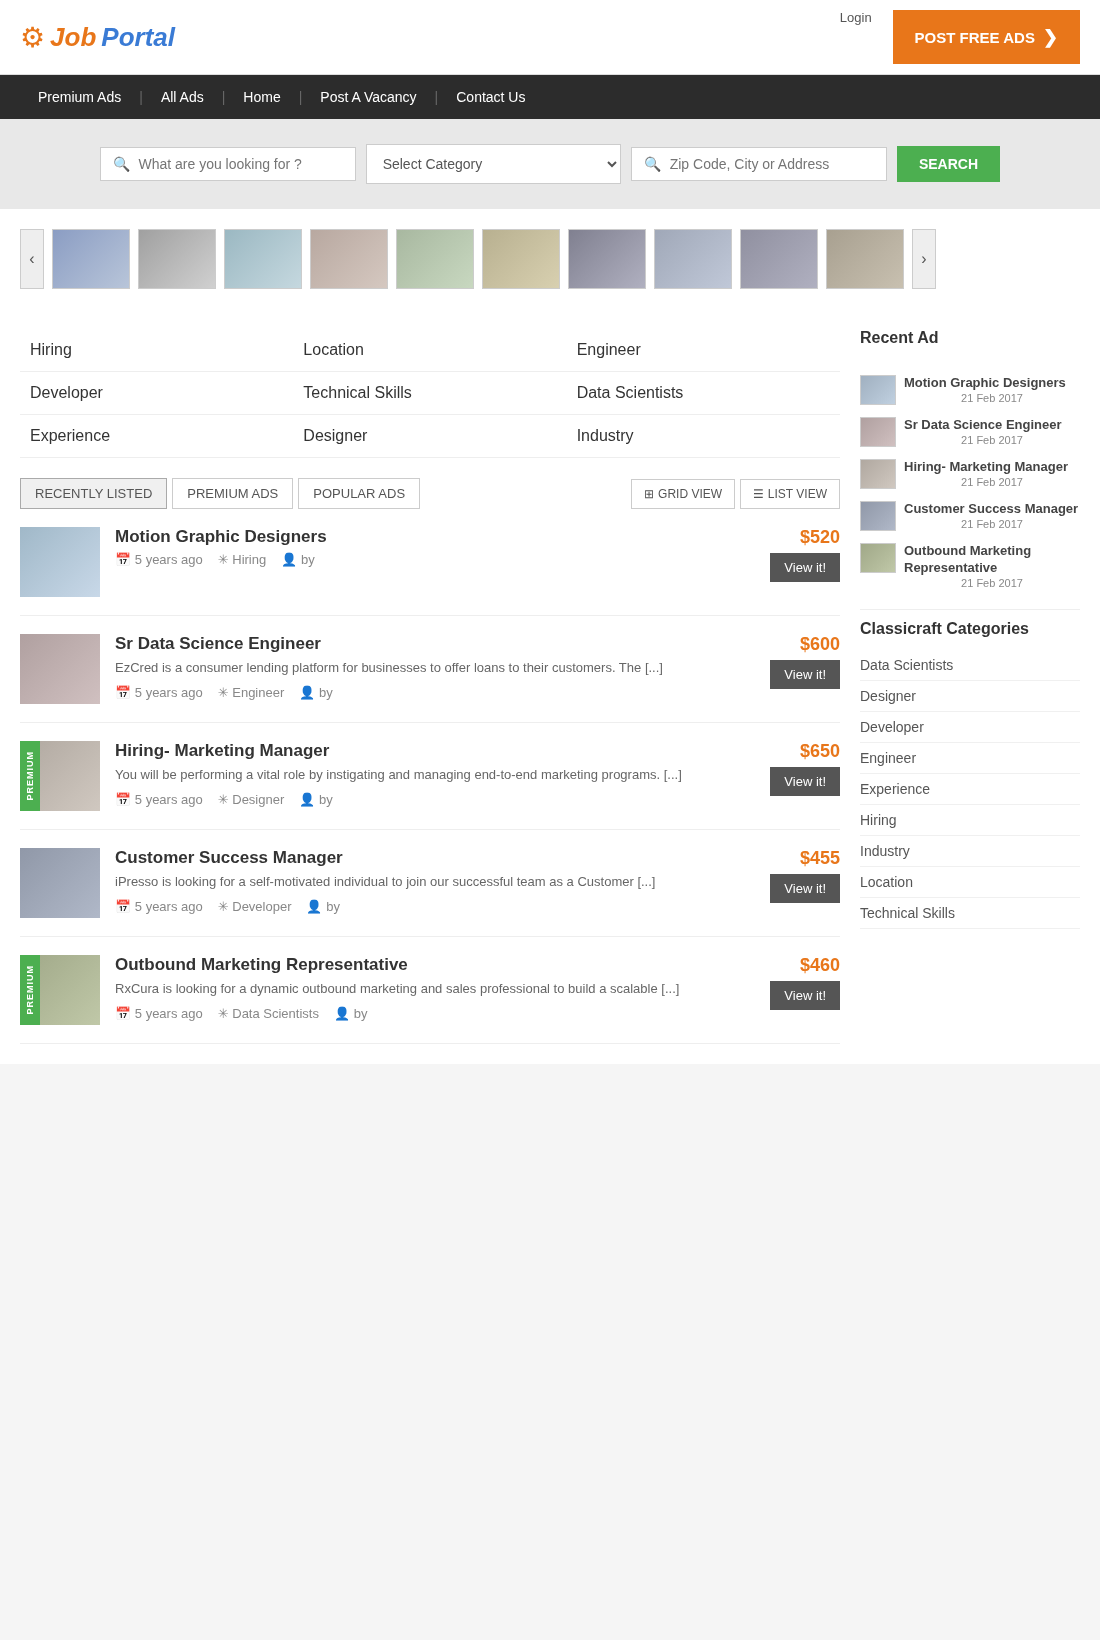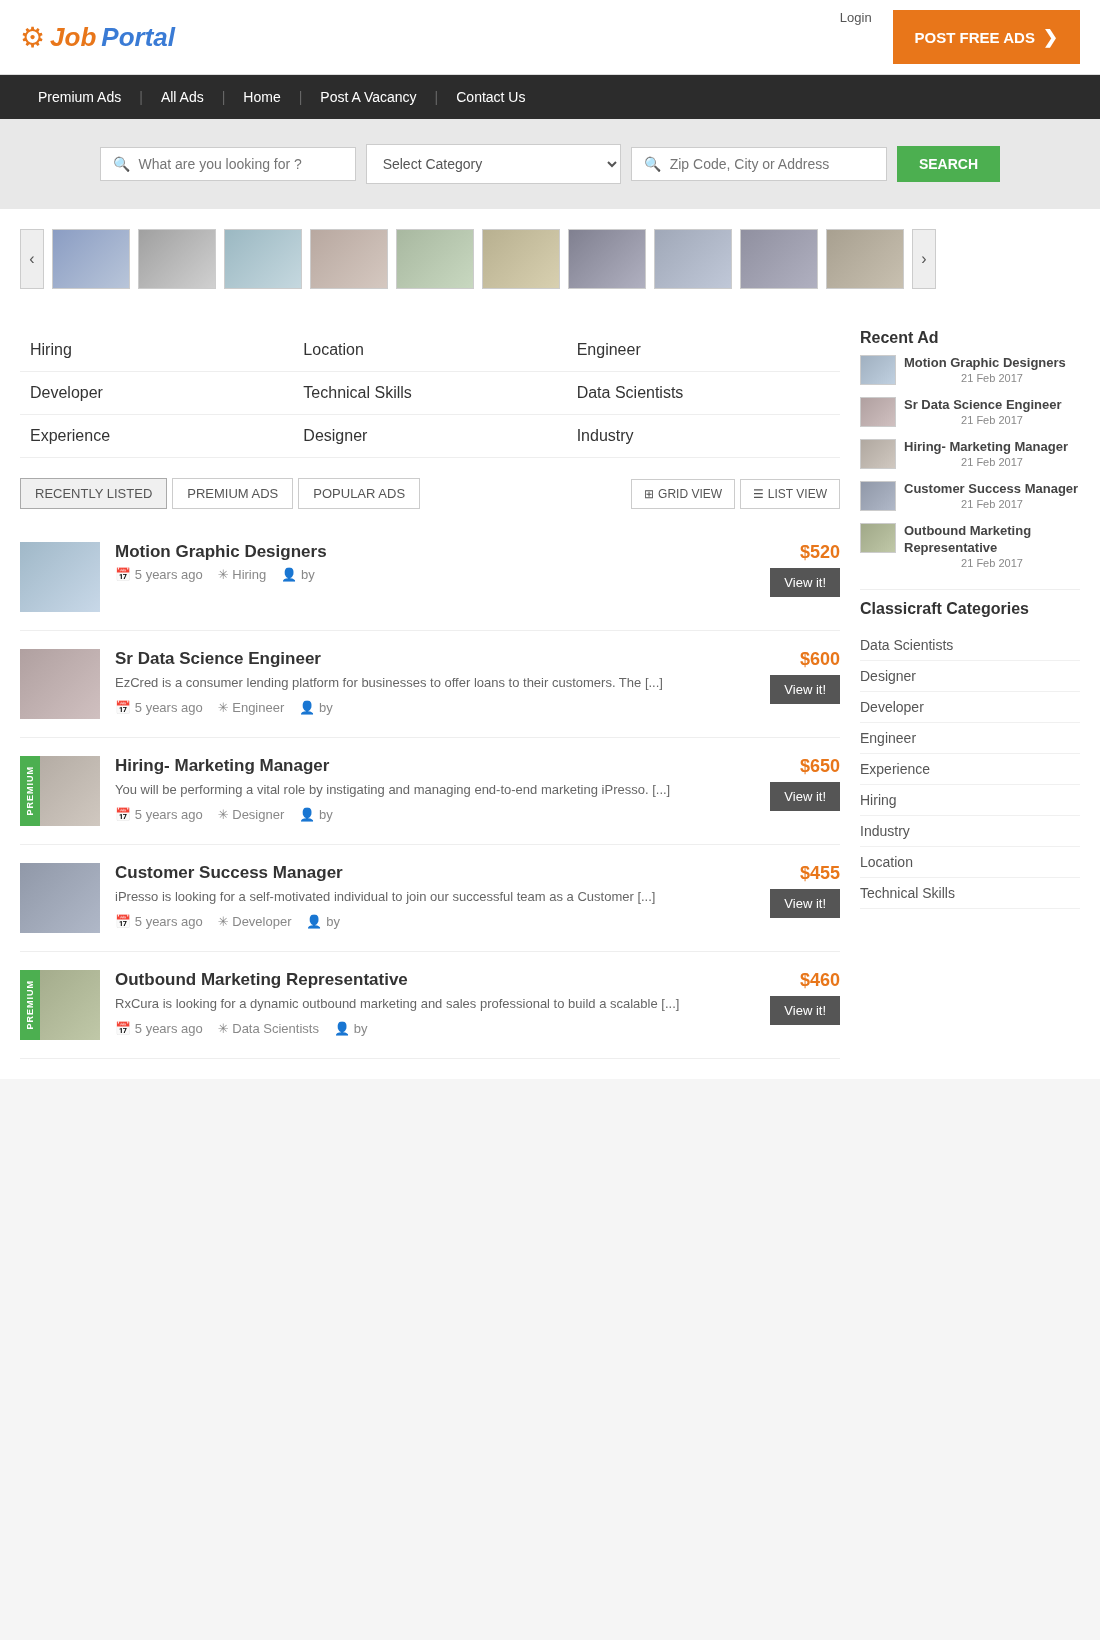--- a/index.html
+++ b/index.html
@@ -42,21 +42,21 @@
     .main-content { display: flex; gap: 20px; padding: 20px; max-width: 1100px; margin: 0 auto; background: #fff; }
 
     
     .left-center { flex: 1; }
 
     
     .categories-grid { display: grid; grid-template-columns: 1fr 1fr 1fr; gap: 0; margin-bottom: 20px; }
     .category-item { padding: 12px 10px; font-size: 16px; color: #333; border-bottom: 1px solid #eee; cursor: pointer; }
 
     
-    .tabs { display: flex; align-items: center; justify-content: space-between; margin-bottom: 15px; }
+    .tabs { display: flex; align-items: center; justify-content: space-between; }
     .tabs-left { display: flex; gap: 5px; }
     .tab-btn { padding: 7px 14px; border: 1px solid #ccc; background: #fff; cursor: pointer; font-size: 13px; color: #555; }
     .tab-btn.active { background: #f0f0f0; border-color: #aaa; }
     .tabs-right { display: flex; gap: 5px; }
     .view-btn { padding: 7px 12px; border: 1px solid #ccc; background: #fff; cursor: pointer; font-size: 12px; color: #555; display: flex; align-items: center; gap: 4px; }
 
     
     .job-list { display: flex; flex-direction: column; gap: 0; }
     .job-item { display: flex; gap: 15px; padding: 18px 0; border-bottom: 1px solid #eee; position: relative; }
     .job-thumb-placeholder { width: 80px; height: 70px; background: linear-gradient(135deg, #bbb 0%, #ddd 100%); flex-shrink: 0; position: relative; }
@@ -67,21 +67,21 @@
     .job-desc { font-size: 13px; color: #666; margin-bottom: 8px; line-height: 1.4; }
     .job-meta { display: flex; gap: 15px; font-size: 13px; color: #888; }
     .job-meta-item { display: flex; align-items: center; gap: 4px; }
     .job-price-action { display: flex; flex-direction: column; align-items: flex-end; gap: 5px; flex-shrink: 0; }
     .job-price { color: #e8761a; font-size: 18px; font-weight: bold; }
     .view-it-btn { background: #555; color: #fff; padding: 7px 14px; border: none; cursor: pointer; font-size: 13px; white-space: nowrap; }
 
     
     .sidebar { width: 220px; flex-shrink: 0; }
     .sidebar-section { margin-bottom: 20px; }
-    .sidebar-title { font-size: 16px; font-weight: bold; color: #333; margin-bottom: 8px; }
+    .sidebar-title { font-size: 16px; font-weight: bold; color: #333; margin-bottom: 28px; }
     .recent-ad-item { display: flex; gap: 8px; align-items: flex-start; margin-bottom: 12px; }
     .recent-ad-thumb { width: 36px; height: 30px; background: linear-gradient(135deg, #bbb, #ddd); border: 1px solid #ccc; flex-shrink: 0; }
     .recent-ad-info { flex: 1; }
     .recent-ad-title { font-size: 13px; color: #444; font-weight: bold; line-height: 1.3; }
     .recent-ad-date { font-size: 11px; color: #888; text-align: center; }
     .classicraft-title { font-size: 16px; font-weight: bold; color: #333; margin-bottom: 12px; border-top: 1px solid #eee; padding-top: 10px; }
     .sidebar-cat-item { padding: 7px 0; font-size: 14px; color: #555; border-bottom: 1px solid #f0f0f0; cursor: pointer; }
 
     .nav-divider { color: #666; display: inline-block; padding: 14px 0; }
   </style>
@@ -223,21 +223,21 @@
       </div>
 
       <div class="job-item">
         <div class="job-thumb-placeholder" style="background:linear-gradient(135deg,#b0a8a0,#d0c8c0);position:relative;">
           <div class="premium-badge">
             <span class="premium-text">PREMIUM</span>
           </div>
         </div>
         <div class="job-info">
           <div class="job-title">Hiring- Marketing Manager</div>
-          <div class="job-desc">You will be performing a vital role by instigating and managing end-to-end marketing iPresso. [...]</div>
+          <div class="job-desc">You will be performing a vital role by instigating and managing end-to-end marketing programs. [...]</div>
           <div class="job-meta">
             <span class="job-meta-item">📅 5 years ago</span>
             <span class="job-meta-item">✳ Designer</span>
             <span class="job-meta-item">👤 by</span>
           </div>
         </div>
         <div class="job-price-action">
           <span class="job-price">$650</span>
           <button class="view-it-btn">View it!</button>
         </div>

